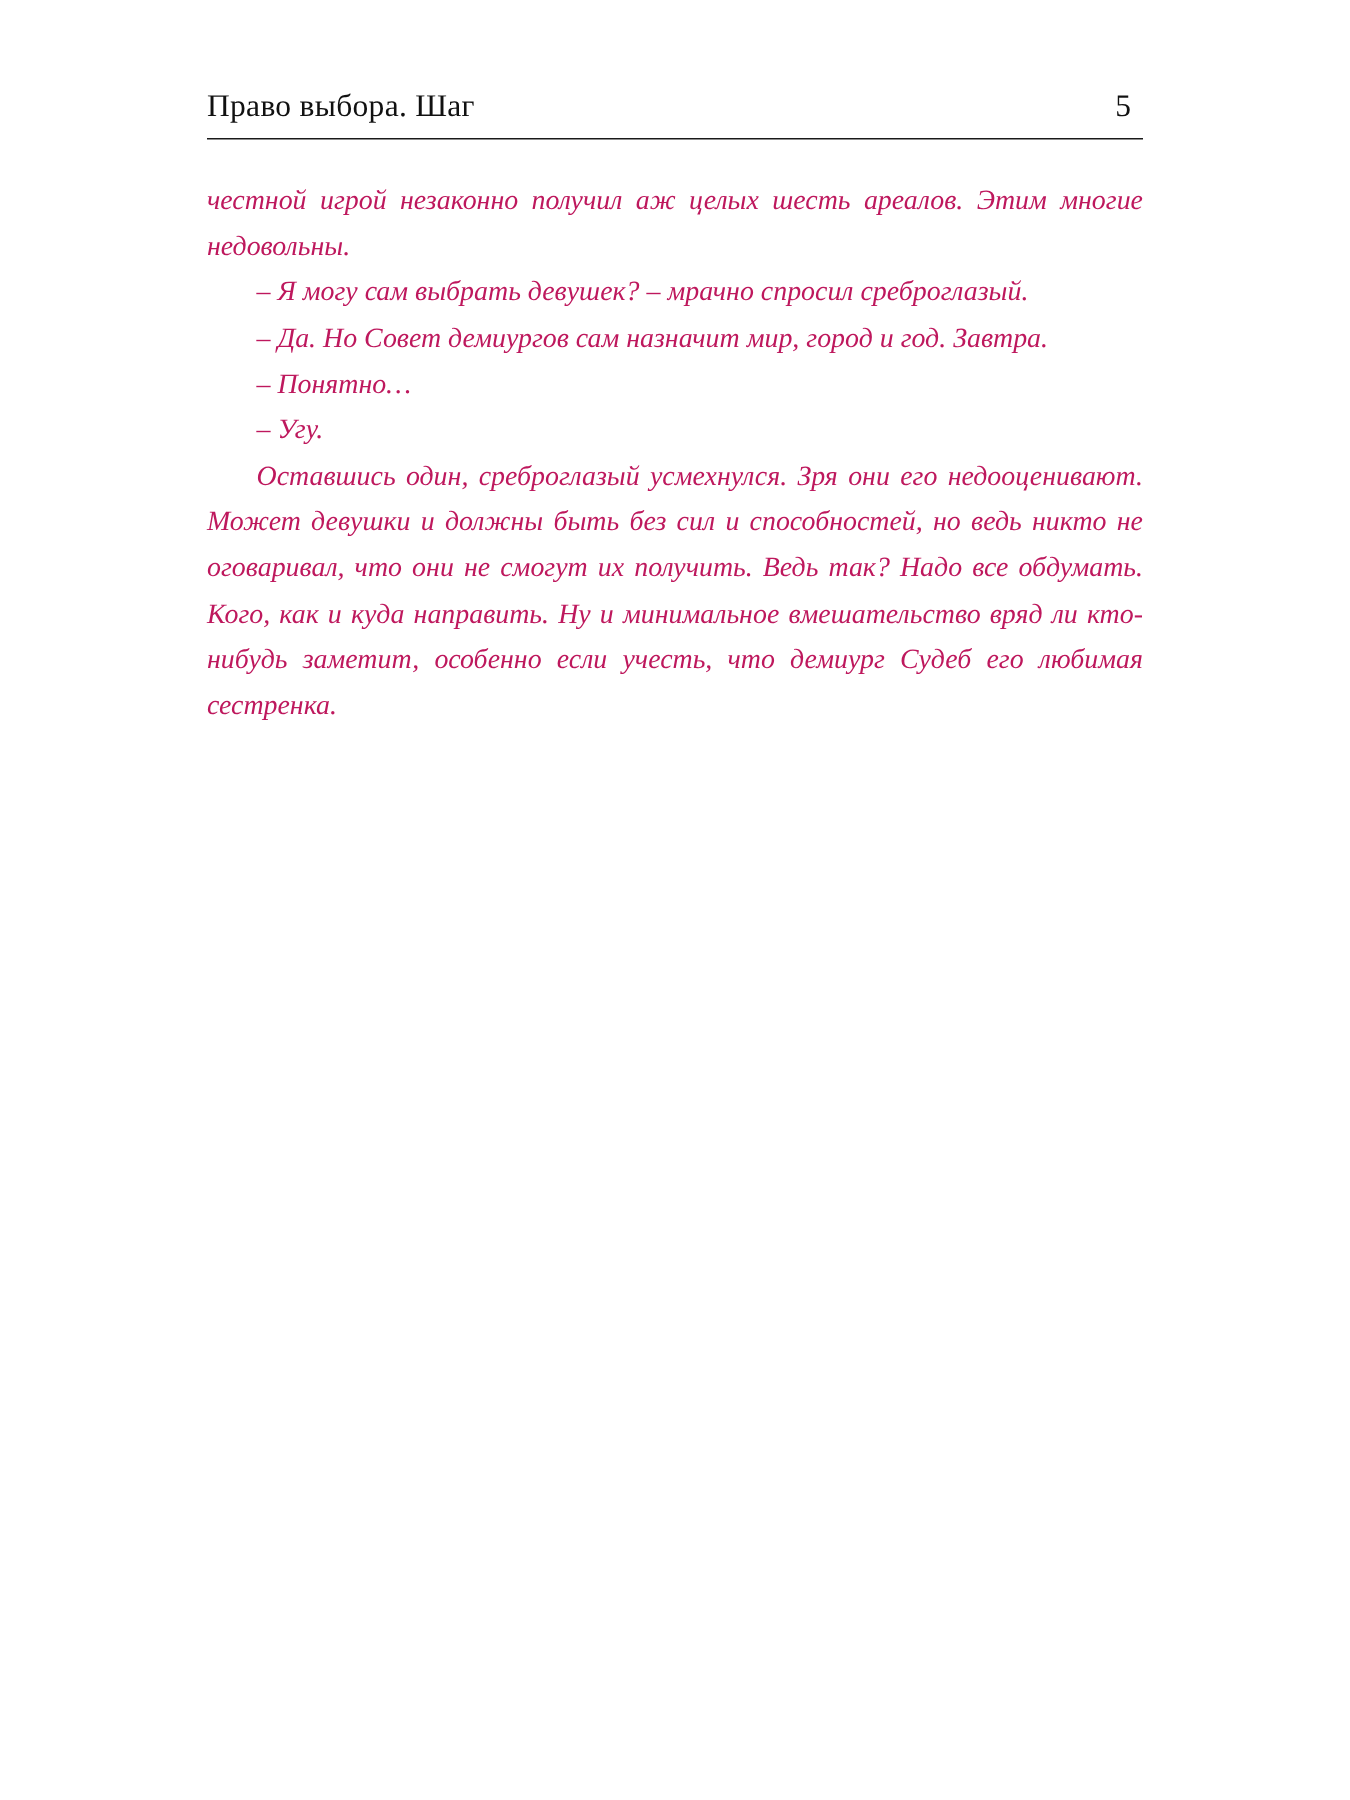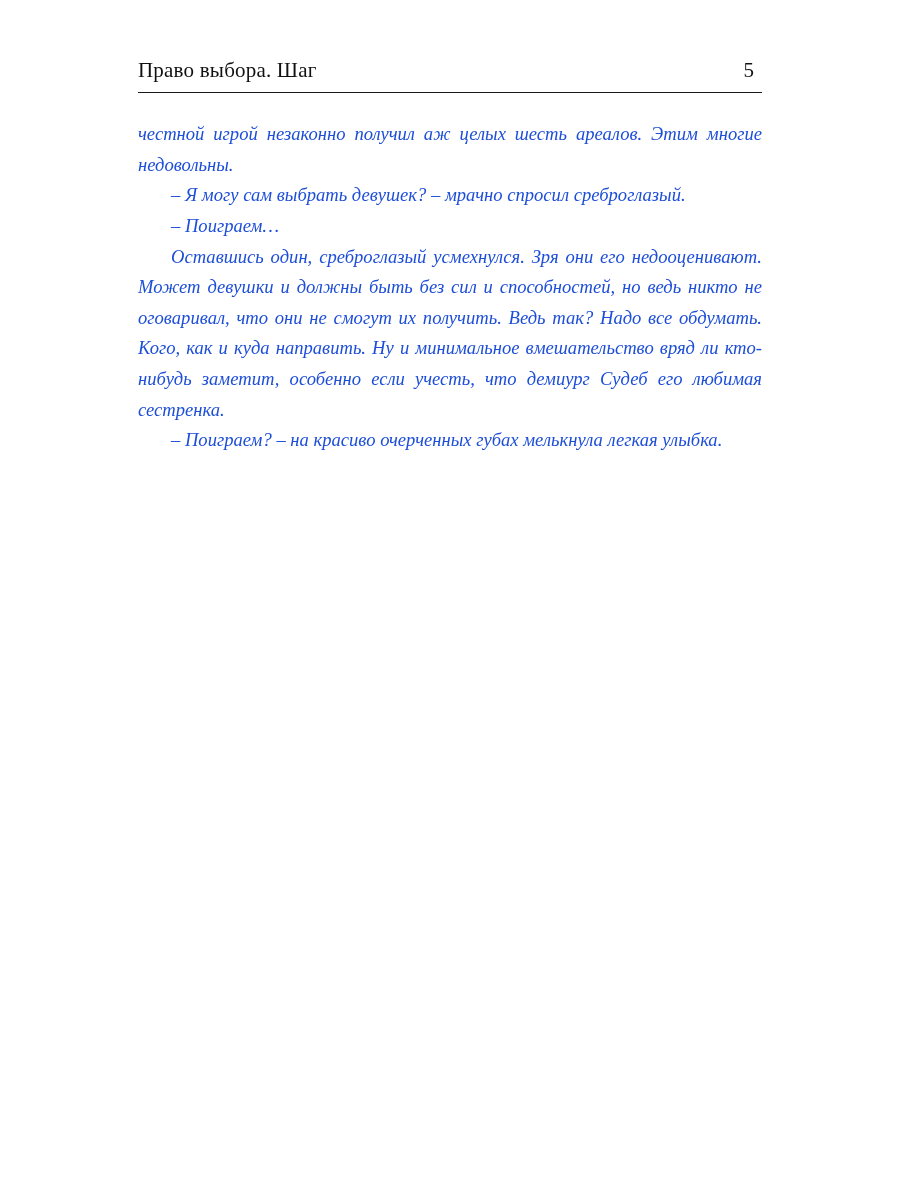--- a/index.html
+++ b/index.html
@@ -46,21 +46,21 @@
     color: #111111;
     padding-right: 8px;
   }
   .body-text {
     margin-top: 26px;
     font-style: italic;
     font-size: 18.6px;
     line-height: 30.6px;
     text-align: justify;
     text-justify: inter-word;
-    color: #1d4ed8;
+    color: #be185d;
     hyphens: manual;
   }
   .body-text p {
     margin: 0;
   }
   .body-text p.indent {
     text-indent: 33px;
     font-style: italic;
   }
   .body-text p.flush {
@@ -75,19 +75,20 @@
   <div class="page-inner">
 
     <div class="running-head">
       <div class="title">Право выбора. Шаг</div>
       <div class="folio">5</div>
     </div>
 
     <div class="body-text">
       <p class="flush">честной игрой незаконно получил аж целых шесть ареалов. Этим многие недовольны.</p>
       <p class="indent">– Я могу сам выбрать девушек? – мрачно спросил среброглазый.</p>
-      <p class="indent">– Поиграем…</p>
+      <p class="indent">– Да. Но Совет демиургов сам назначит мир, город и год. Завтра.</p>
+      <p class="indent">– Понятно…</p>
+      <p class="indent">– Угу.</p>
       <p class="indent">Оставшись один, среброглазый усмехнулся. Зря они его недооценивают. Может девушки и должны быть без сил и способностей, но ведь никто не оговаривал, что они не смогут их получить. Ведь так? Надо все обдумать. Кого, как и куда направить. Ну и минимальное вмешательство вряд ли кто-нибудь заметит, особенно если учесть, что демиург Судеб его любимая сестренка.</p>
-      <p class="indent">– Поиграем? – на красиво очерченных губах мелькнула легкая улыбка.</p>
     </div>
 
   </div>
 </div>
 
 </body></html>

